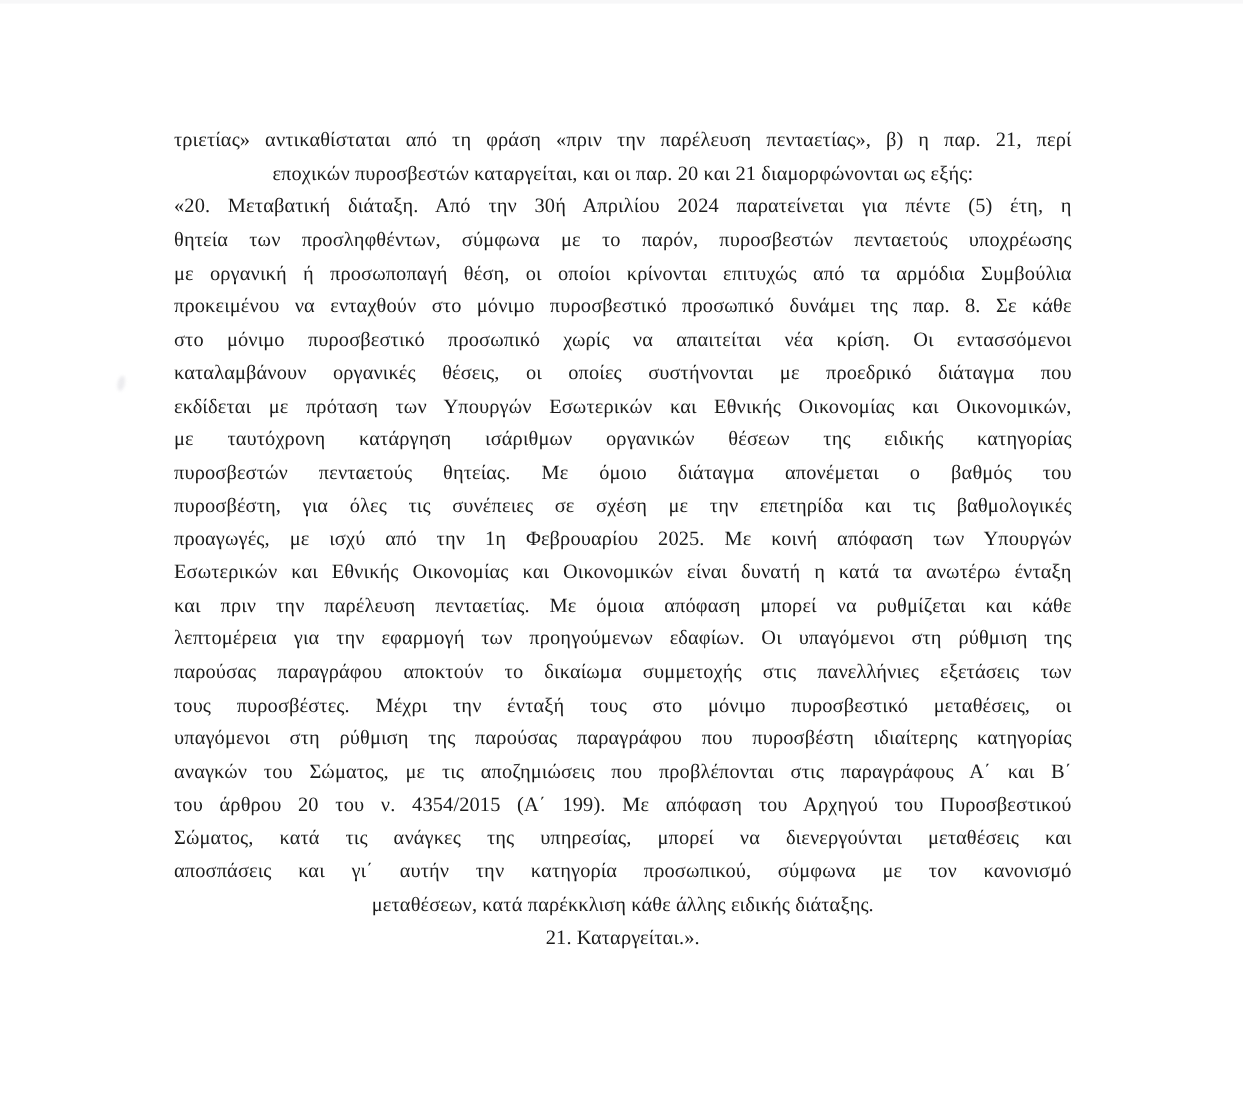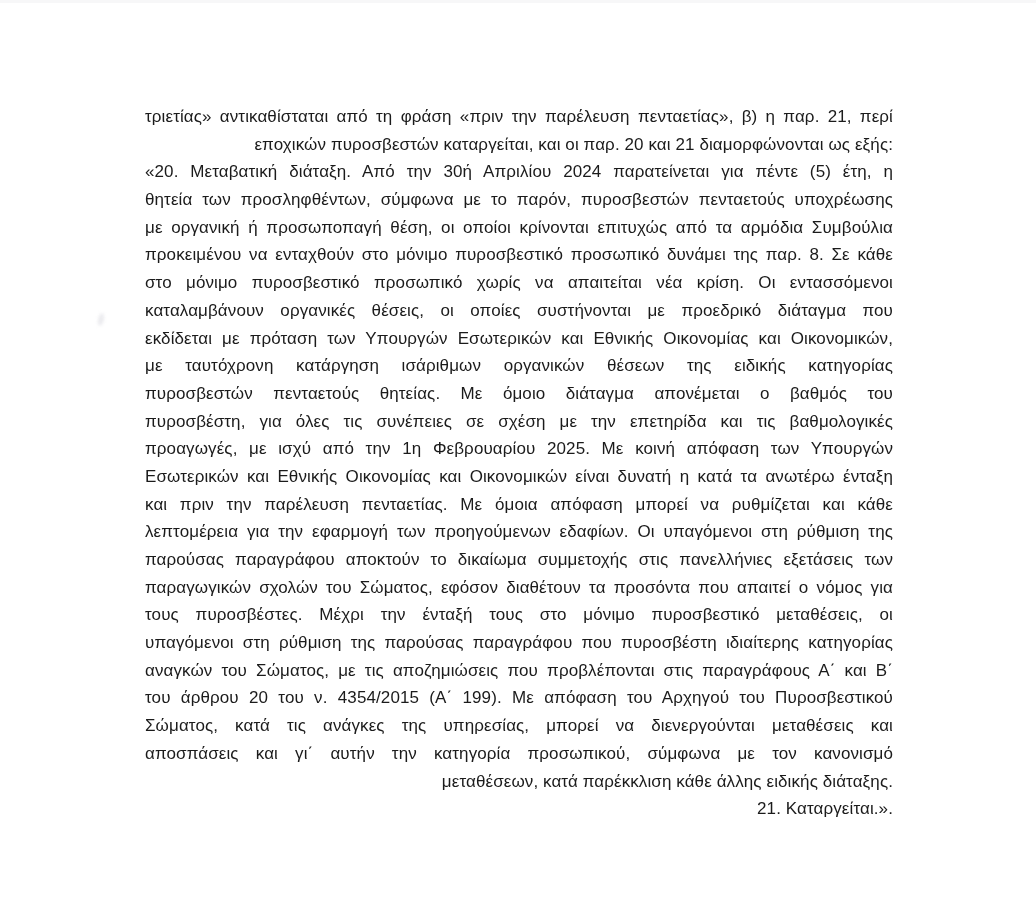--- a/index.html
+++ b/index.html
@@ -7,21 +7,21 @@
     margin: 0;
     padding: 0;
     background: #ffffff;
   }
   .page {
     position: relative;
     width: 1036px;
     height: 912px;
     background: #ffffff;
     overflow: hidden;
-    font-family: Liberation Sans, sans-serif;
+    font-family: Liberation Serif, serif;
   }
   
   .scan-edge {
     position: absolute;
     left: 0; top: 0;
     width: 100%; height: 3px;
     background: #f7f7f8;
   }
   
   .scan-smudge {
@@ -41,21 +41,21 @@
     top: 103px;
     width: 748px;
     color: #1b1b1b;
     font-size: 17px;
     letter-spacing: 0.1px;
   }
   .line {
     height: 27.7px;
     line-height: 27.7px;
     overflow: hidden;
-    text-align: right;
+    text-align: center;
     white-space: nowrap;
   }
   .line.just {
     text-align: justify;
     text-align-last: justify;
     white-space: normal;
   }
 </style>
 </head>
 <body>
@@ -74,21 +74,20 @@
       <div class="line just">καταλαμβάνουν οργανικές θέσεις, οι οποίες συστήνονται με προεδρικό διάταγμα που</div>
       <div class="line just">εκδίδεται με πρόταση των Υπουργών Εσωτερικών και Εθνικής Οικονομίας και Οικονομικών,</div>
       <div class="line just">με ταυτόχρονη κατάργηση ισάριθμων οργανικών θέσεων της ειδικής κατηγορίας</div>
       <div class="line just">πυροσβεστών πενταετούς θητείας. Με όμοιο διάταγμα απονέμεται ο βαθμός του</div>
       <div class="line just">πυροσβέστη, για όλες τις συνέπειες σε σχέση με την επετηρίδα και τις βαθμολογικές</div>
       <div class="line just">προαγωγές, με ισχύ από την 1η Φεβρουαρίου 2025. Με κοινή απόφαση των Υπουργών</div>
       <div class="line just">Εσωτερικών και Εθνικής Οικονομίας και Οικονομικών είναι δυνατή η κατά τα ανωτέρω ένταξη</div>
       <div class="line just">και πριν την παρέλευση πενταετίας. Με όμοια απόφαση μπορεί να ρυθμίζεται και κάθε</div>
       <div class="line just">λεπτομέρεια για την εφαρμογή των προηγούμενων εδαφίων. Οι υπαγόμενοι στη ρύθμιση της</div>
       <div class="line just">παρούσας παραγράφου αποκτούν το δικαίωμα συμμετοχής στις πανελλήνιες εξετάσεις των</div>
-      <div class="line just">παραγωγικών σχολών του Σώματος, εφόσον διαθέτουν τα προσόντα που απαιτεί ο νόμος για</div>
       <div class="line just">τους πυροσβέστες. Μέχρι την ένταξή τους στο μόνιμο πυροσβεστικό μεταθέσεις, οι</div>
       <div class="line just">υπαγόμενοι στη ρύθμιση της παρούσας παραγράφου που πυροσβέστη ιδιαίτερης κατηγορίας</div>
       <div class="line just">αναγκών του Σώματος, με τις αποζημιώσεις που προβλέπονται στις παραγράφους Α΄ και Β΄</div>
       <div class="line just">του άρθρου 20 του ν. 4354/2015 (Α΄ 199). Με απόφαση του Αρχηγού του Πυροσβεστικού</div>
       <div class="line just">Σώματος, κατά τις ανάγκες της υπηρεσίας, μπορεί να διενεργούνται μεταθέσεις και</div>
       <div class="line just">αποσπάσεις και γι΄ αυτήν την κατηγορία προσωπικού, σύμφωνα με τον κανονισμό</div>
       <div class="line">μεταθέσεων, κατά παρέκκλιση κάθε άλλης ειδικής διάταξης.</div>
       <div class="line">21. Καταργείται.».</div>
     </div>
 </div>

